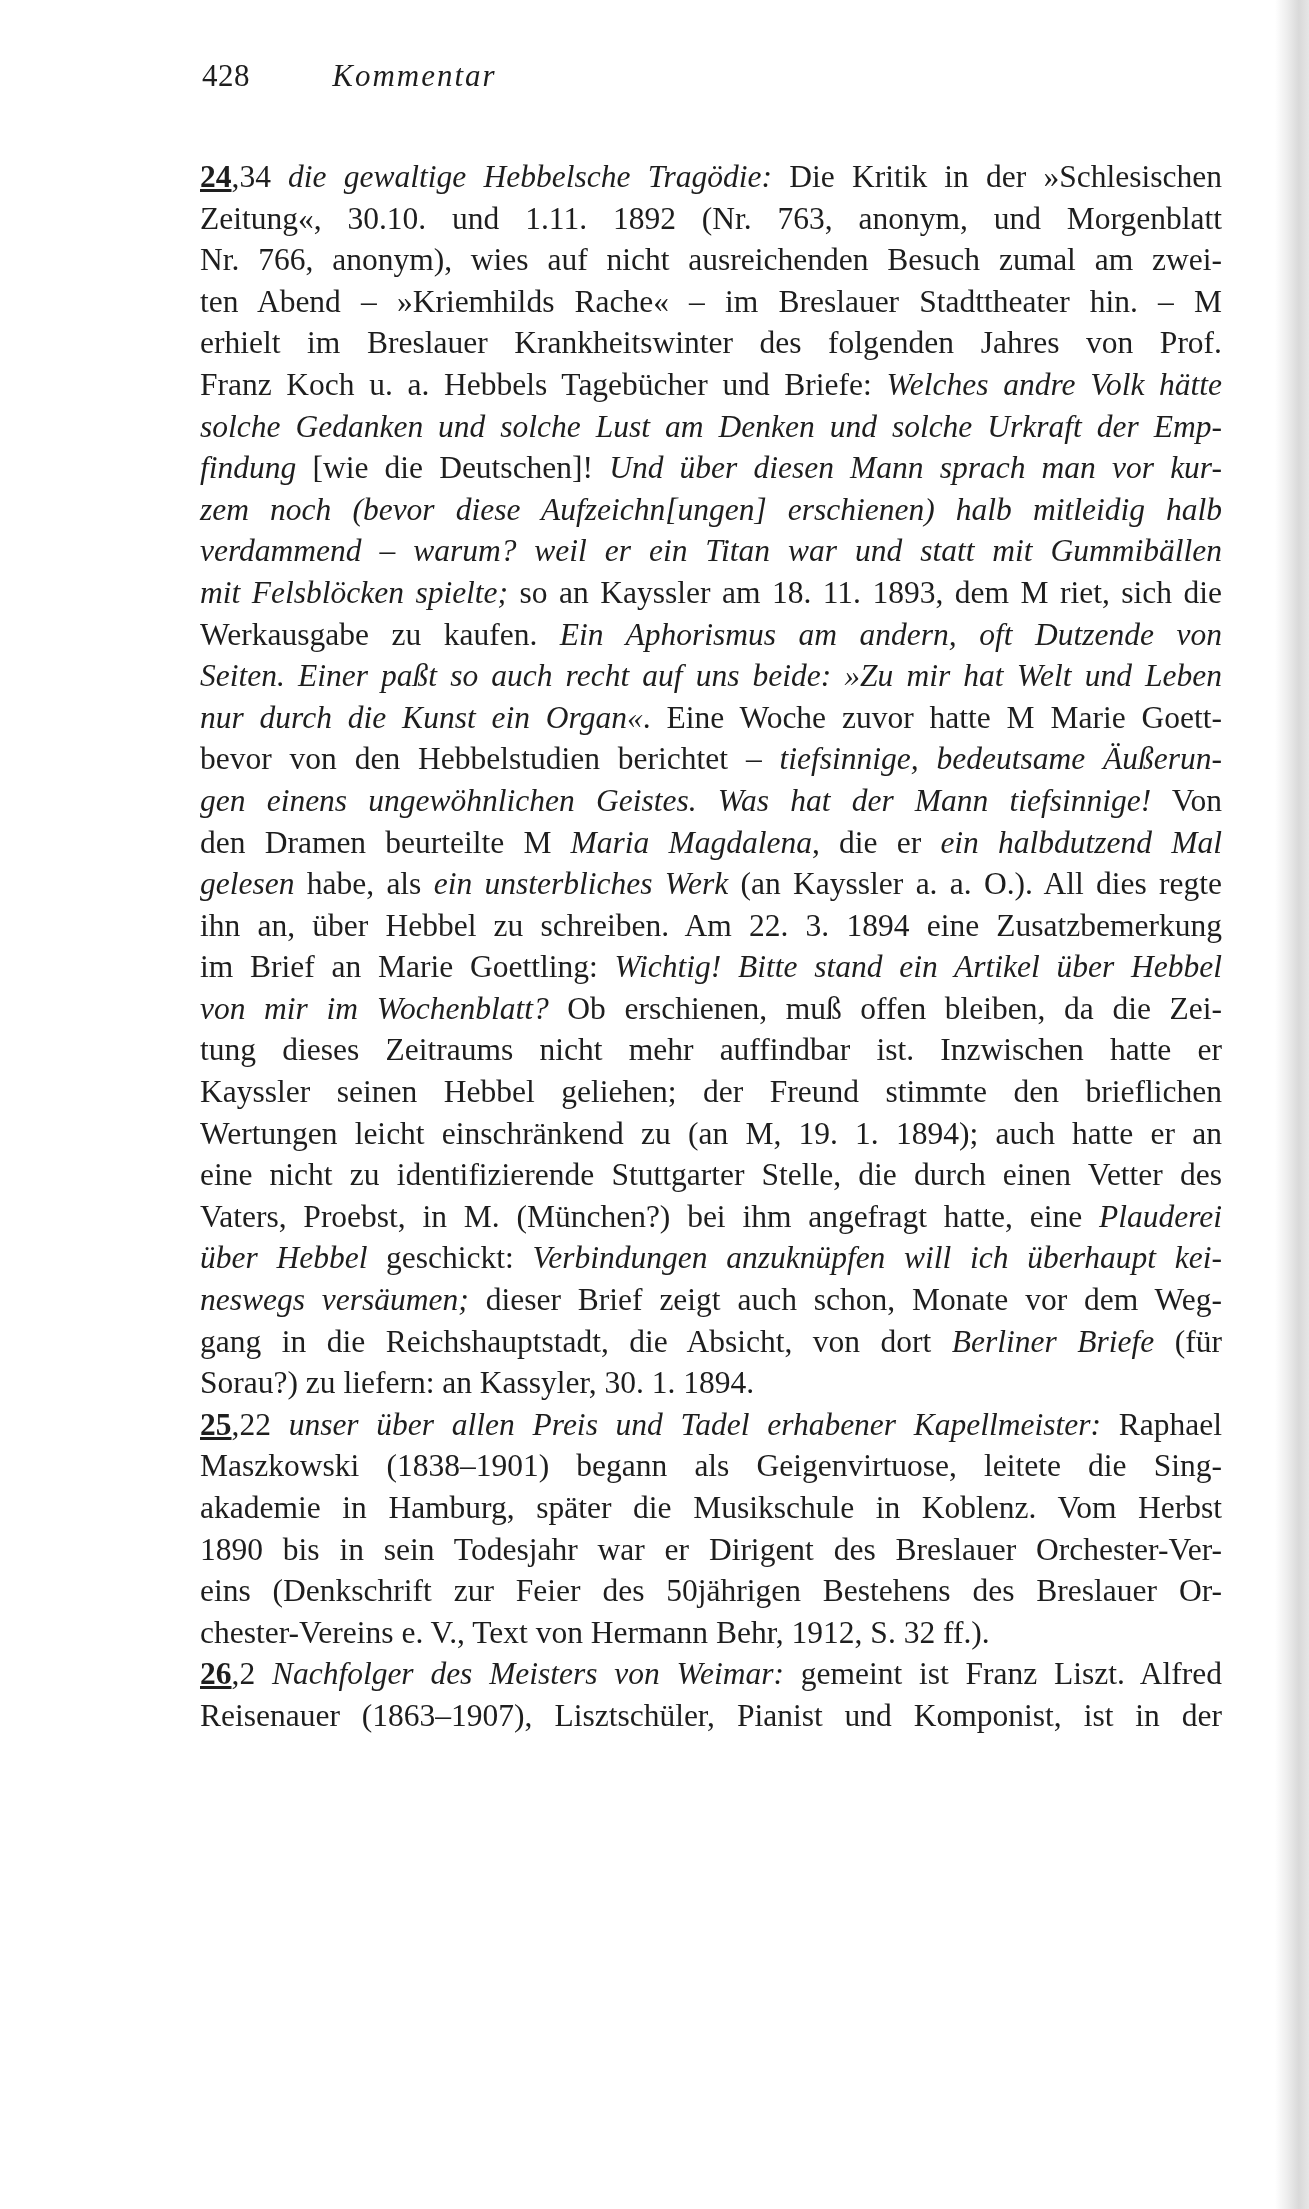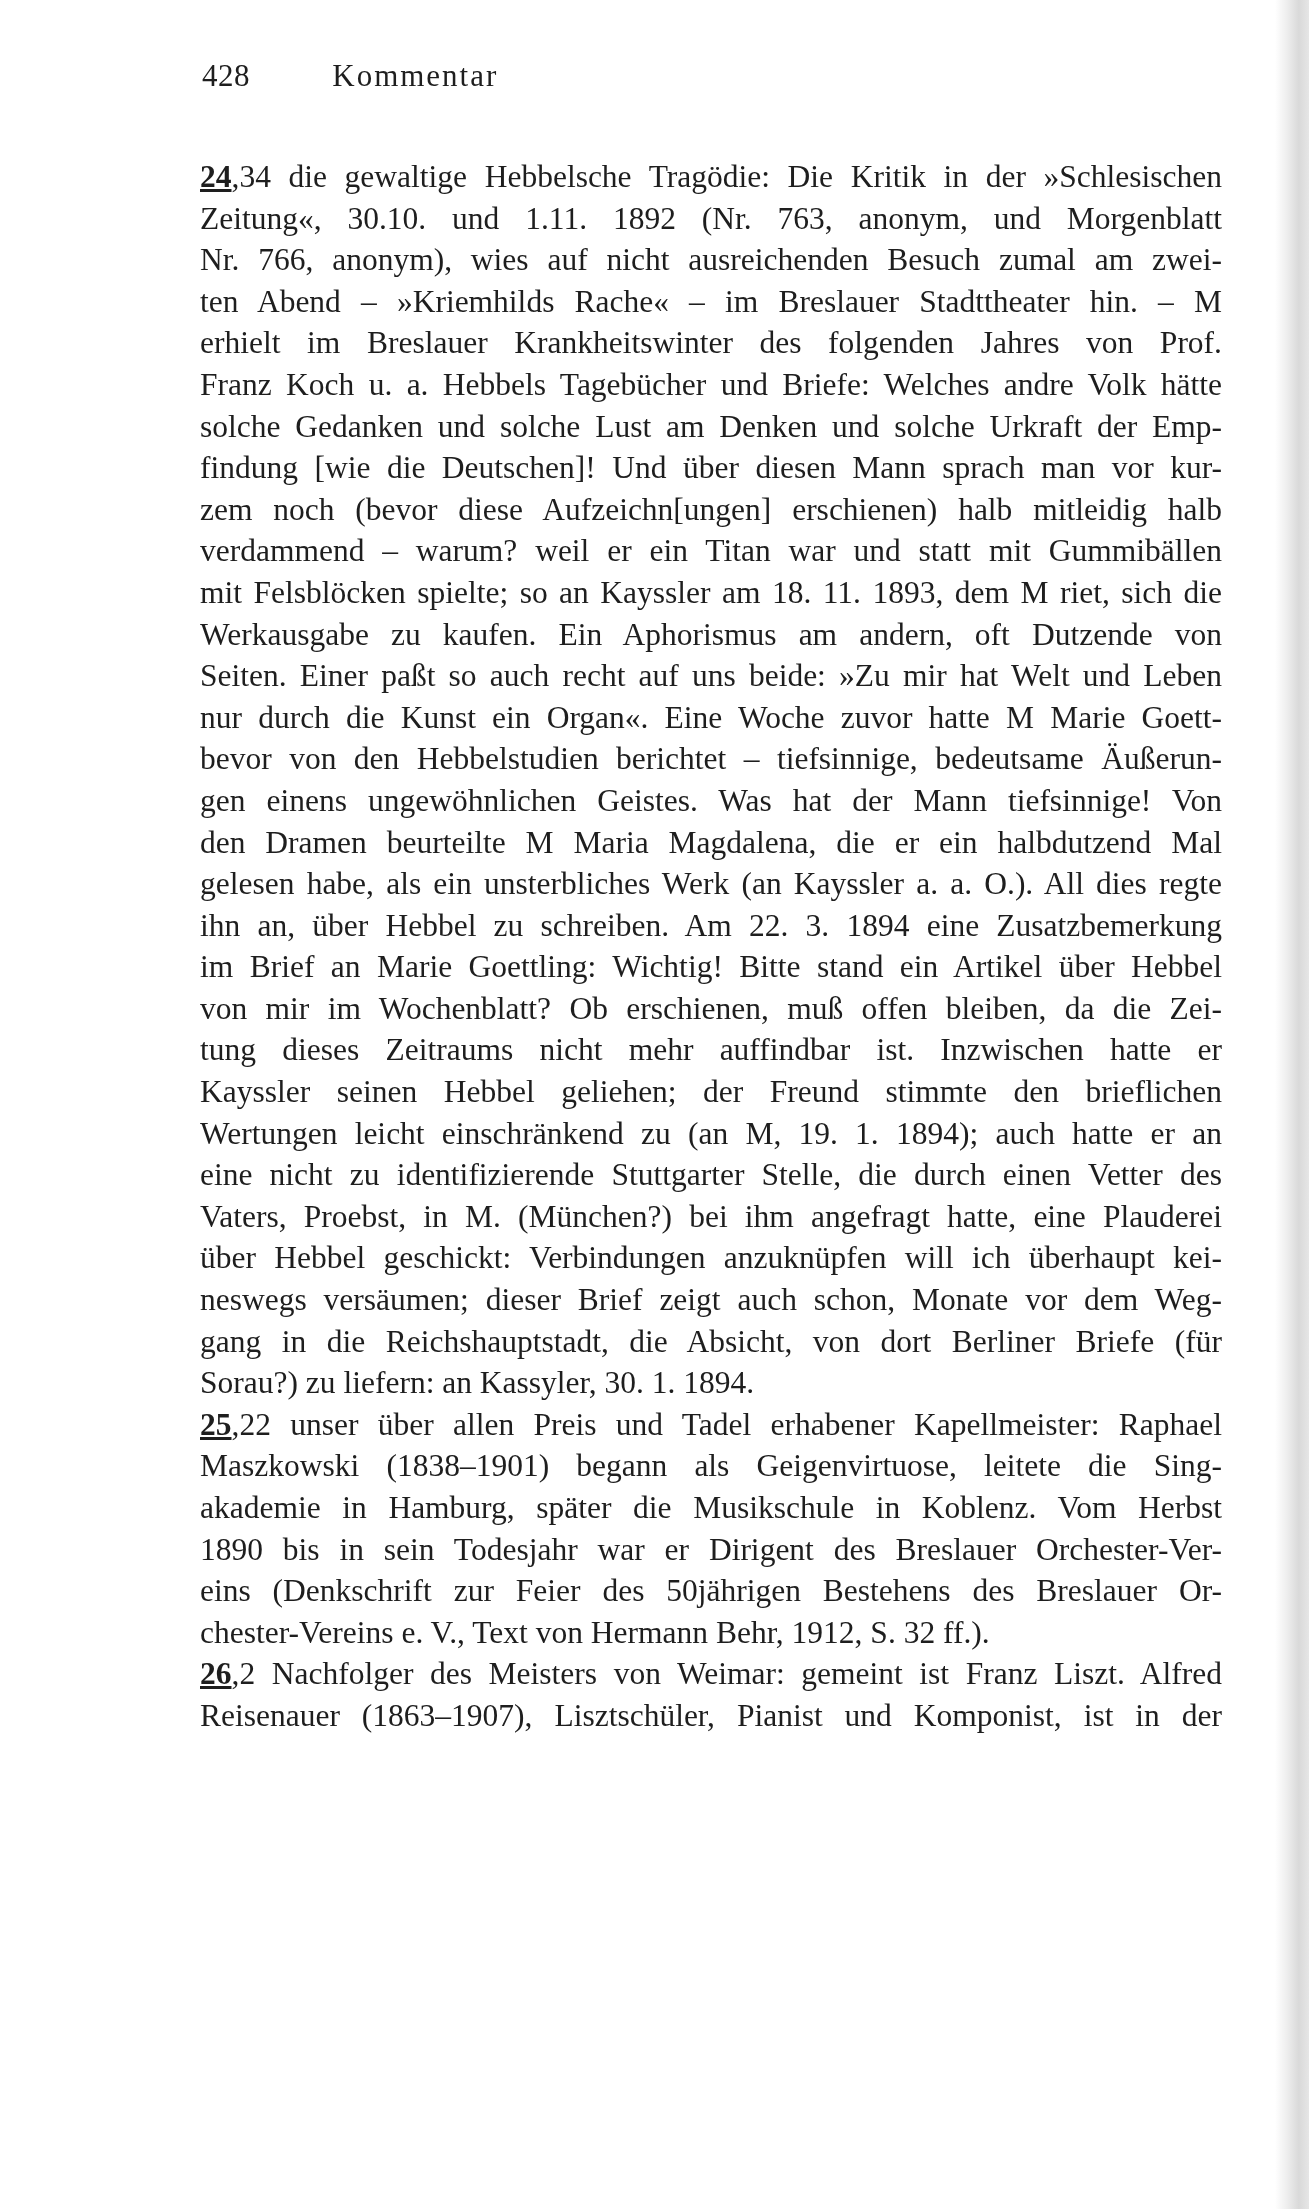--- a/index.html
+++ b/index.html
@@ -9,31 +9,31 @@
   }
   .scan-edge {
     position: absolute; top: 0; right: 0; width: 34px; height: 2209px;
     background: linear-gradient(to right, #ffffff 0%, #eeeeee 35%, #d9d9d9 70%, #e6e6e6 100%);
   }
   .header {
     position: absolute; left: 202px; top: 58px; height: 50px;
     font-size: 31px; letter-spacing: 0.5px;
   }
   .header .pageno { display: inline-block; width: 122px; }
-  .header .runhead { letter-spacing: 2px; text-align: right; }
+  .header .runhead { font-style: italic; letter-spacing: 2px; text-align: right; }
   .textblock {
     position: absolute; left: 200px; top: 156px; width: 1022px;
     font-size: 31.5px; line-height: 41.6px;
   }
   .line {
     display: block; height: 41.6px; white-space: nowrap;
     text-align: justify; text-align-last: justify; overflow: visible;
   }
   .line.last { text-align-last: left; }
-  .it { }
+  .it { font-style: italic; }
   .b { font-weight: bold; text-decoration: underline; }
 </style>
 </head>
 <body>
 
 <div class="scan-edge"></div>
 
 <div class="header">
   <span class="pageno">428</span>
   <span class="runhead">Kommentar</span>

